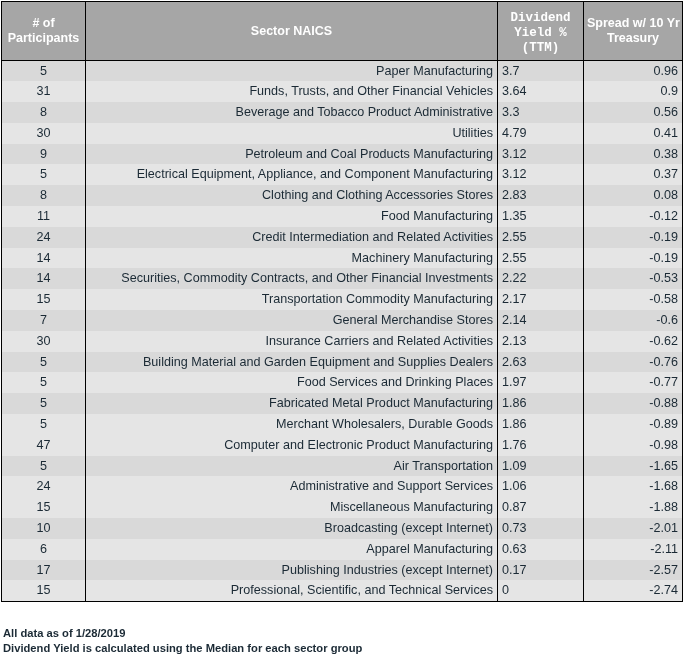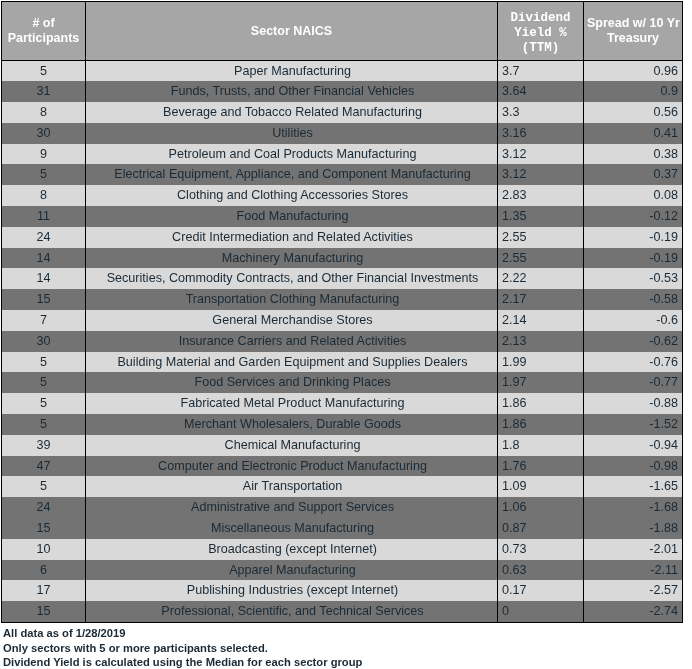--- a/index.html
+++ b/index.html
@@ -62,37 +62,37 @@
   }
   
   th.th-yield .hdr-lines {
     margin-top: 4px;
     font-family: Liberation Mono, monospace;
   }
 
   
   tbody tr { height: 20.8px; }
   tbody tr.row-alt td { background: #d9d9d9; }
-  tbody tr.row-base td { background: #737373; }
+  tbody tr.row-base td { background: #e5e5e5; }
 
   tbody td {
     font-size: 12.6px;
     line-height: 15px;
     padding: 0 4px;
     border: none;
     color: #1b2a35;
     white-space: nowrap;
     overflow: hidden;
   }
   tbody td.cell-participants {
     text-align: center;
     border-right: 1px solid #000000;
   }
   tbody td.cell-sector {
-    text-align: center;
+    text-align: right;
     padding-left: 6px;
     border-right: 1px solid #000000;
   }
   tbody td.cell-yield {
     text-align: left;
     border-right: 1px solid #000000;
   }
   tbody td.cell-spread {
     text-align: right;
   }
@@ -160,28 +160,28 @@
           <td class="cell-spread">0.96</td>
         </tr>
         <tr class="row-base">
           <td class="cell-participants">31</td>
           <td class="cell-sector">Funds, Trusts, and Other Financial Vehicles</td>
           <td class="cell-yield">3.64</td>
           <td class="cell-spread">0.9</td>
         </tr>
         <tr class="row-alt">
           <td class="cell-participants">8</td>
-          <td class="cell-sector">Beverage and Tobacco Related Manufacturing</td>
+          <td class="cell-sector">Beverage and Tobacco Product Administrative</td>
           <td class="cell-yield">3.3</td>
           <td class="cell-spread">0.56</td>
         </tr>
         <tr class="row-base">
           <td class="cell-participants">30</td>
           <td class="cell-sector">Utilities</td>
-          <td class="cell-yield">3.16</td>
+          <td class="cell-yield">4.79</td>
           <td class="cell-spread">0.41</td>
         </tr>
         <tr class="row-alt">
           <td class="cell-participants">9</td>
           <td class="cell-sector">Petroleum and Coal Products Manufacturing</td>
           <td class="cell-yield">3.12</td>
           <td class="cell-spread">0.38</td>
         </tr>
         <tr class="row-base">
           <td class="cell-participants">5</td>
@@ -214,65 +214,59 @@
           <td class="cell-spread">-0.19</td>
         </tr>
         <tr class="row-alt">
           <td class="cell-participants">14</td>
           <td class="cell-sector">Securities, Commodity Contracts, and Other Financial Investments</td>
           <td class="cell-yield">2.22</td>
           <td class="cell-spread">-0.53</td>
         </tr>
         <tr class="row-base">
           <td class="cell-participants">15</td>
-          <td class="cell-sector">Transportation Clothing Manufacturing</td>
+          <td class="cell-sector">Transportation Commodity Manufacturing</td>
           <td class="cell-yield">2.17</td>
           <td class="cell-spread">-0.58</td>
         </tr>
         <tr class="row-alt">
           <td class="cell-participants">7</td>
           <td class="cell-sector">General Merchandise Stores</td>
           <td class="cell-yield">2.14</td>
           <td class="cell-spread">-0.6</td>
         </tr>
         <tr class="row-base">
           <td class="cell-participants">30</td>
           <td class="cell-sector">Insurance Carriers and Related Activities</td>
           <td class="cell-yield">2.13</td>
           <td class="cell-spread">-0.62</td>
         </tr>
         <tr class="row-alt">
           <td class="cell-participants">5</td>
           <td class="cell-sector">Building Material and Garden Equipment and Supplies Dealers</td>
-          <td class="cell-yield">1.99</td>
+          <td class="cell-yield">2.63</td>
           <td class="cell-spread">-0.76</td>
         </tr>
         <tr class="row-base">
           <td class="cell-participants">5</td>
           <td class="cell-sector">Food Services and Drinking Places</td>
           <td class="cell-yield">1.97</td>
           <td class="cell-spread">-0.77</td>
         </tr>
         <tr class="row-alt">
           <td class="cell-participants">5</td>
           <td class="cell-sector">Fabricated Metal Product Manufacturing</td>
           <td class="cell-yield">1.86</td>
           <td class="cell-spread">-0.88</td>
         </tr>
         <tr class="row-base">
           <td class="cell-participants">5</td>
           <td class="cell-sector">Merchant Wholesalers, Durable Goods</td>
           <td class="cell-yield">1.86</td>
-          <td class="cell-spread">-1.52</td>
-        </tr>
-        <tr class="row-alt">
-          <td class="cell-participants">39</td>
-          <td class="cell-sector">Chemical Manufacturing</td>
-          <td class="cell-yield">1.8</td>
-          <td class="cell-spread">-0.94</td>
+          <td class="cell-spread">-0.89</td>
         </tr>
         <tr class="row-base">
           <td class="cell-participants">47</td>
           <td class="cell-sector">Computer and Electronic Product Manufacturing</td>
           <td class="cell-yield">1.76</td>
           <td class="cell-spread">-0.98</td>
         </tr>
         <tr class="row-alt">
           <td class="cell-participants">5</td>
           <td class="cell-sector">Air Transportation</td>
@@ -313,17 +307,16 @@
           <td class="cell-participants">15</td>
           <td class="cell-sector">Professional, Scientific, and Technical Services</td>
           <td class="cell-yield">0</td>
           <td class="cell-spread">-2.74</td>
         </tr>
       </tbody>
   </table>
 
   <div id="footnotes">
       <div class="note">All data as of 1/28/2019</div>
-      <div class="note">Only sectors with 5 or more participants selected.</div>
       <div class="note">Dividend Yield is calculated using the Median for each sector group</div>
     </div>
 
 </div>
 
 </body></html>

